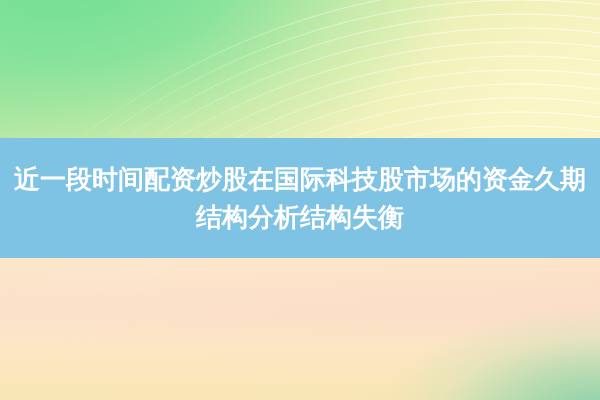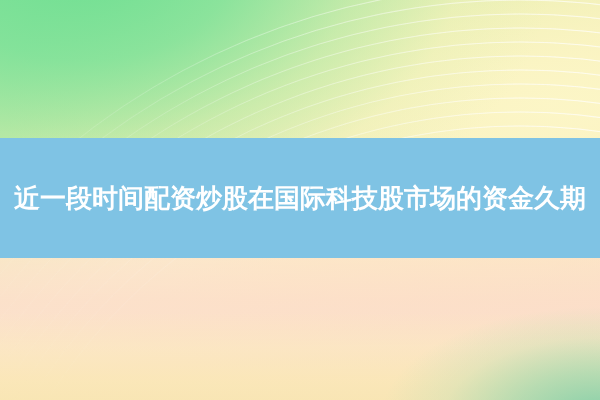--- a/index.html
+++ b/index.html
@@ -270,15 +270,16 @@
       </g>
 
       <g stroke="url(#fadeBL)" opacity="0.80">
         <use href="#ringsBL"></use>
       </g>
     </svg>
   </div>
 
   <div id="blue-strip">
     <div class="headline-line">近一段时间配资炒股在国际科技股市场的资金久期</div>
+    <div class="headline-line">结构分析结构失衡</div>
   </div>
 
 </div>
 
 </body></html>

